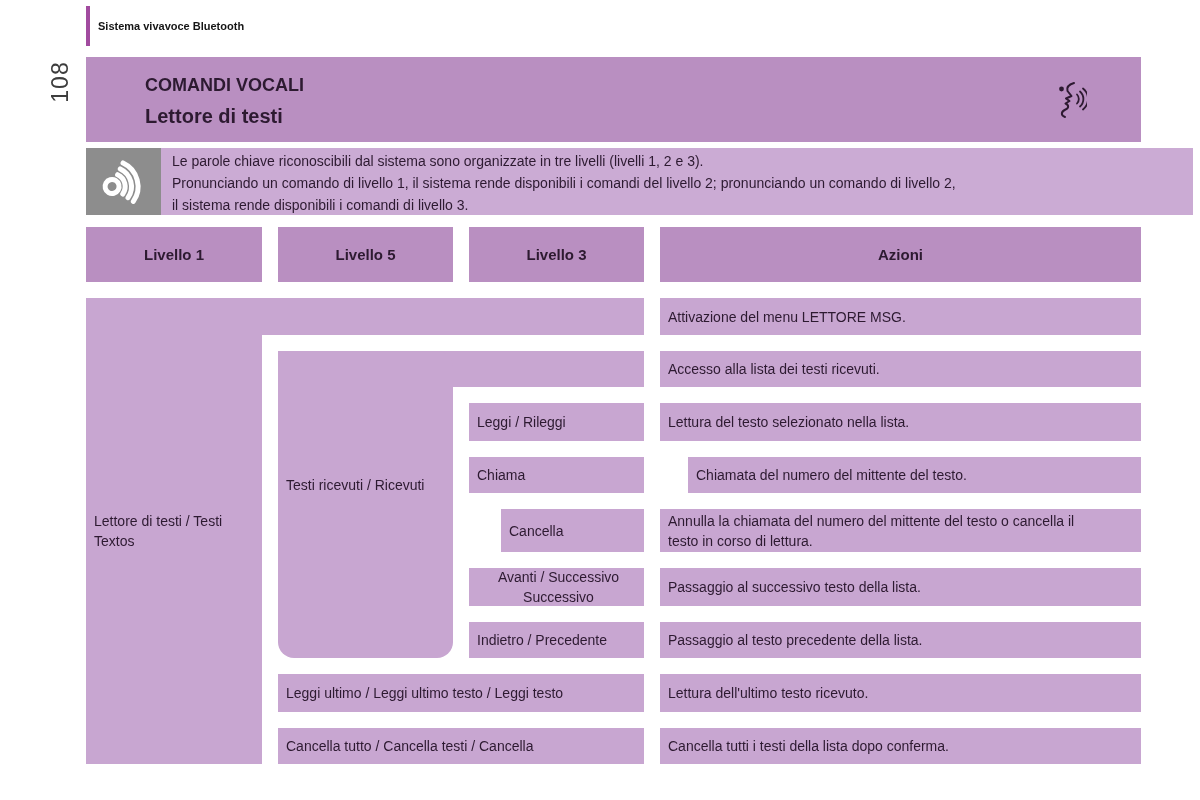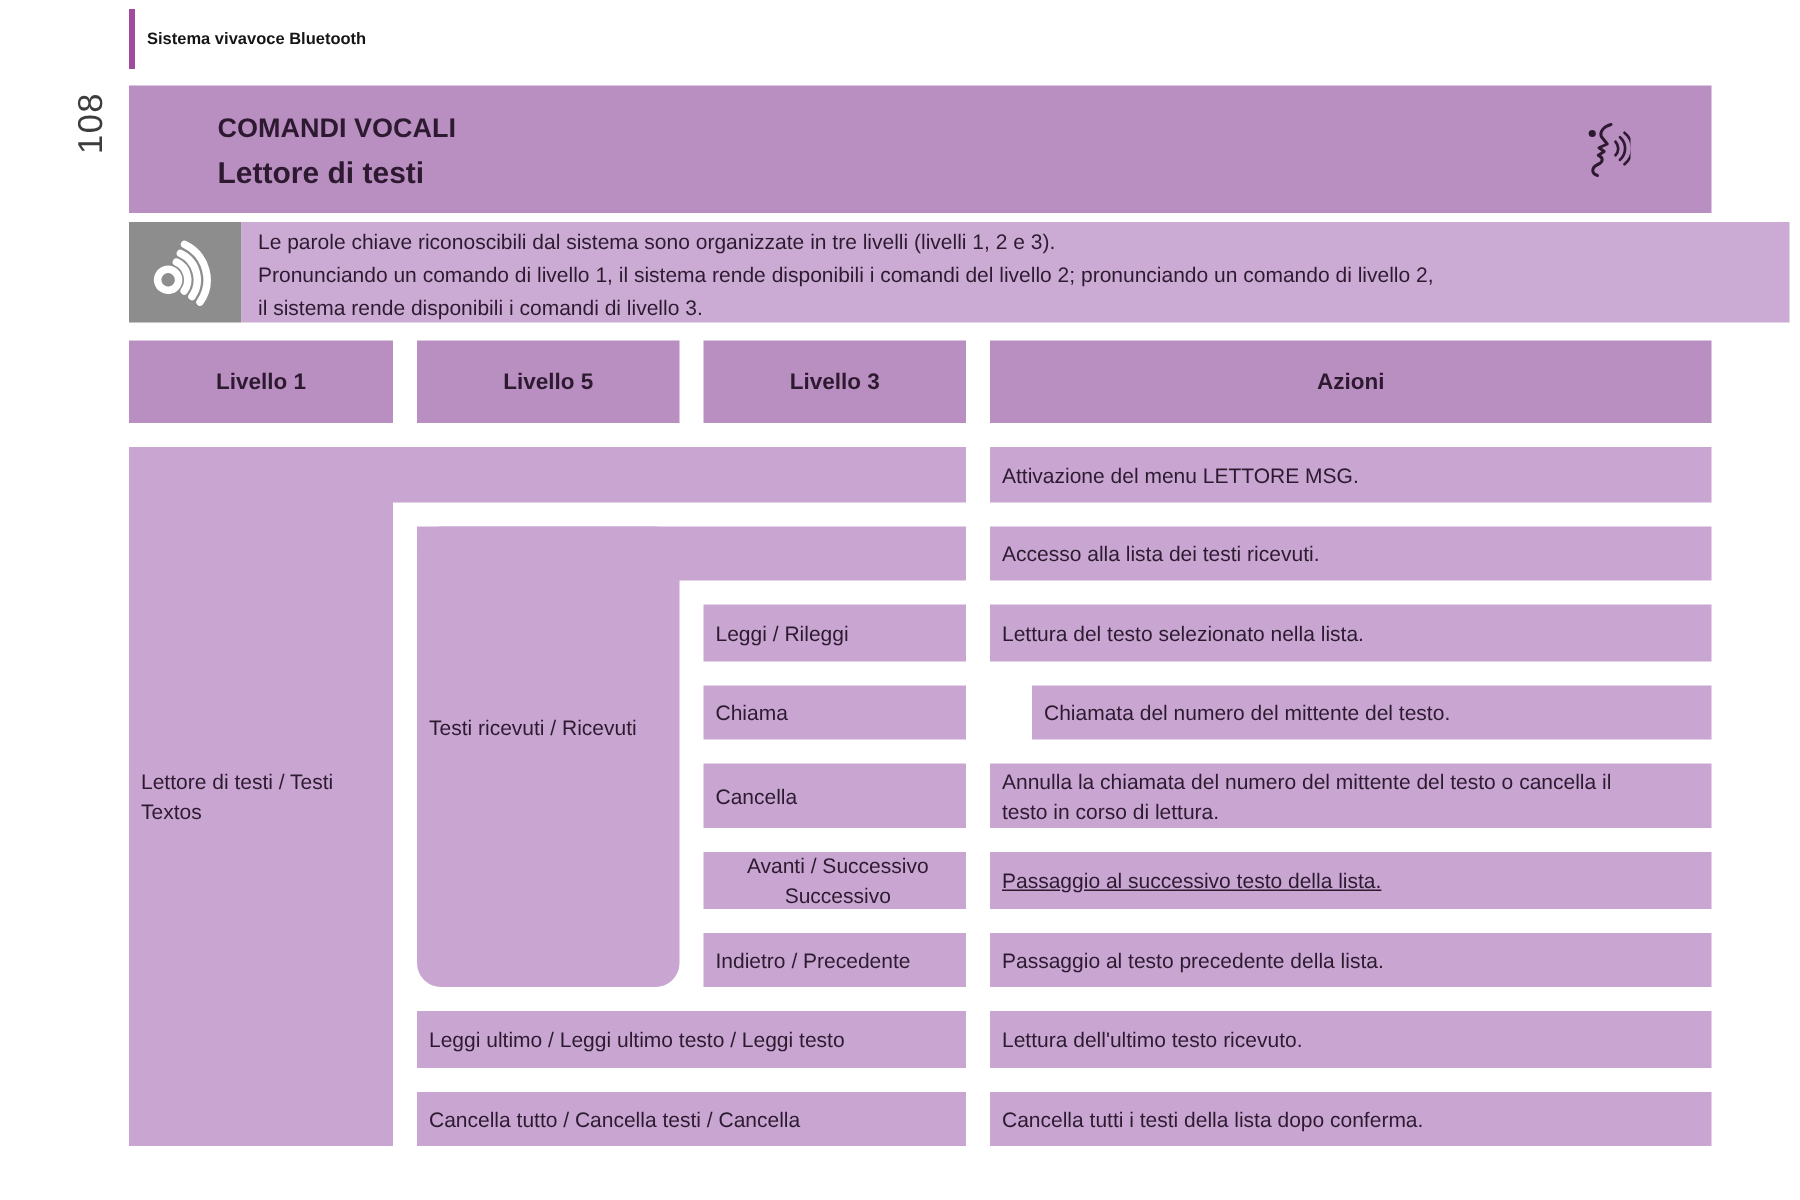--- a/index.html
+++ b/index.html
@@ -40,26 +40,26 @@
     box-sizing:border-box;line-height:20px;}
   .cell.pad{padding-left:8px;padding-right:4px;}
   .action{grid-column:4/5;padding:0 40px 0 8px;}
   .h1c{grid-column:1/2;grid-row:1/2;} .h2c{grid-column:2/3;grid-row:1/2;}
   .h3c{grid-column:3/4;grid-row:1/2;} .h4c{grid-column:4/5;grid-row:1/2;}
   .l1-ext{grid-column:1/4;grid-row:2/3;}
   .l1-main{grid-column:1/2;grid-row:2/11;z-index:1;}
   .l2-ext{grid-column:2/4;grid-row:3/4;}
   .l2-main{grid-column:2/3;grid-row:3/9;z-index:1;border-radius:16px;}
   .nudge-up{position:relative;top:-20px;}
-  .r4{grid-row:4/5;} .r5{grid-row:5/6;} .r6{grid-row:6/7;} .r7{grid-row:7/8;}
+  .r4{grid-row:4/5;} .r5{grid-row:5/6;} .r6{grid-row:6/7;margin-left:32px;} .r7{grid-row:7/8;}
   .r8{grid-row:8/9;} .r9{grid-row:9/10;} .r10{grid-row:10/11;}
   .c3{grid-column:3/4;text-align:center;}
   .wide{grid-column:2/4;}
   .ar1{grid-row:2/3;} .ar2{grid-row:3/4;} .ar3{grid-row:4/5;} .ar4{grid-row:5/6;margin-left:28px;}
-  .ar5{grid-row:6/7;} .ar6{grid-row:7/8;text-decoration:underline;} .ar7{grid-row:8/9;} .ar8{grid-row:9/10;} .ar9{grid-row:10/11;}
+  .ar5{grid-row:6/7;} .ar6{grid-row:7/8;} .ar7{grid-row:8/9;} .ar8{grid-row:9/10;} .ar9{grid-row:10/11;}
 </style>
 </head>
 <body>
 
 <div class="accent-line"></div>
 <div class="section-title">Sistema vivavoce Bluetooth</div>
 <div class="page-number">108</div>
 
 <div class="title-block">
   <div class="main-title">COMANDI VOCALI</div>

